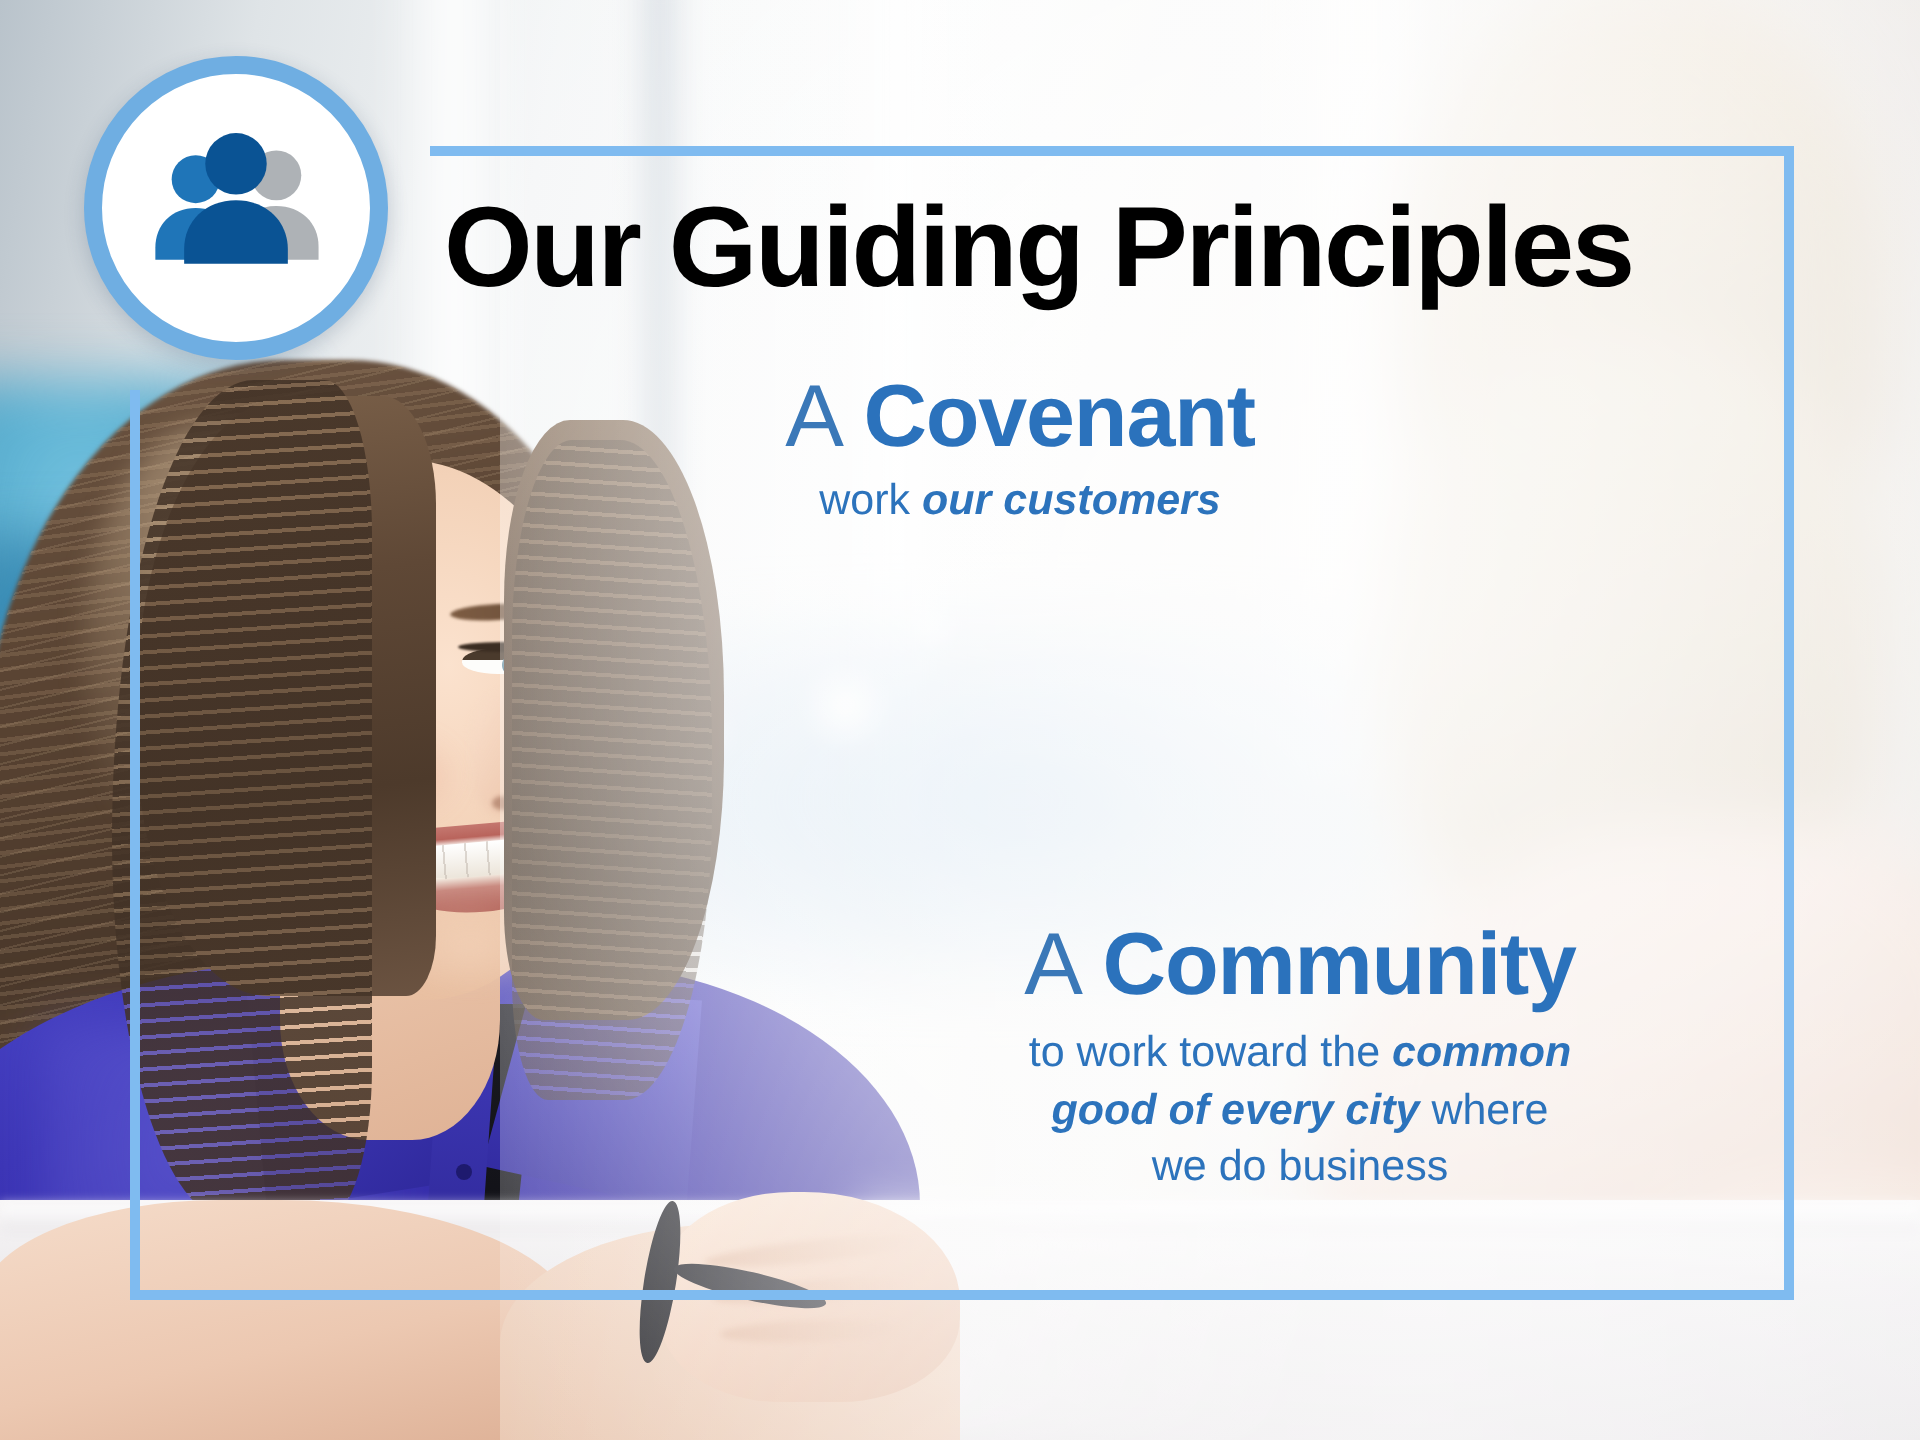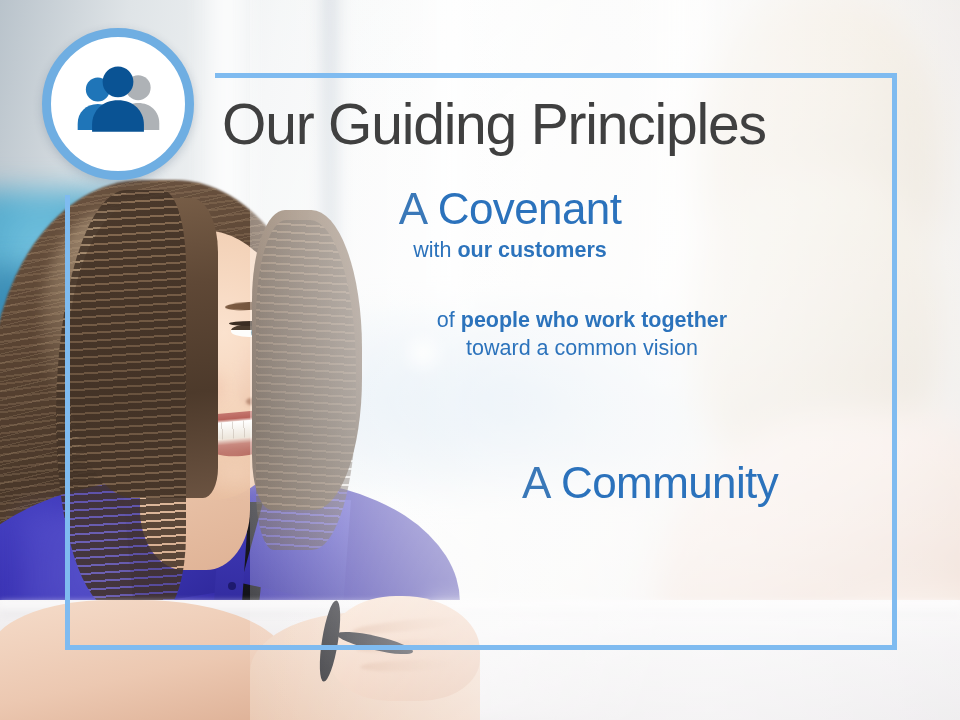--- a/index.html
+++ b/index.html
@@ -396,39 +396,39 @@
     background:#ffffff;
     border:9px solid #6FAEE2;
     box-shadow:0 3px 10px rgba(40,70,100,.22);
     display:flex; align-items:center; justify-content:center;
   }
   .badge svg { width:96px; height:96px; display:block; }
 
   
   .title {
     position:absolute; left:222px; top:96px;
-    font-size:57px; font-weight:normal; color:#404040;
+    font-size:57px; font-weight:bold; color:#000000;
     letter-spacing:-1.2px; line-height:1;
     white-space:nowrap;
   }
 
   .block { position:absolute; text-align:center; color:#2C73BC; }
 
   .head {
     font-size:44px; line-height:1.05; white-space:nowrap;
     color:#2B72BC;
   }
   .head .lt { font-weight:normal; color:#3A78B8; }
-  .head .bd { font-weight:normal; letter-spacing:-.6px;text-align:center; }
+  .head .bd { font-weight:bold; letter-spacing:-.6px;text-align:center; }
 
   .sub {
     font-size:21.5px; line-height:1.32; color:#2C73BC;
     font-weight:normal;
   }
-  .sub b { font-weight:bold; }
+  .sub b { font-weight:bold;font-style:italic; }
 
   .b1 { left:330px; top:186px; width:360px; }
   .b1 .sub { margin-top:4px; }
 
   .b2 { left:382px; top:302px; width:400px; }
   .b2 .sub { margin-top:4px; }
 
   .b3 { left:440px; top:460px; width:420px; }
   .b3 .sub { margin-top:6px; }
 </style>
@@ -548,31 +548,32 @@
   </div>
 
   <div class="title">Our Guiding Principles</div>
 
   <div class="block b1">
     <div class="head">
       <span class="lt">A</span>
       <span class="bd">Covenant</span>
     </div>
     <div class="sub">
-        <div><span>with </span><b>our customers</b></div>
+        <div><span>work </span><b>our customers</b></div>
       </div>
   </div>
 
   <div class="block b2">
-    <div class="sub">
-        <div><span>of </span><b>people who work together</b></div>
-        <div><span>toward a common vision</span></div>
-      </div>
   </div>
 
   <div class="block b3">
     <div class="head">
       <span class="lt">A</span>
       <span class="bd">Community</span>
     </div>
+    <div class="sub">
+        <div><span>to work toward the </span><b>common</b></div>
+        <div><b>good of every city</b><span> where</span></div>
+        <div><span>we do business</span></div>
+      </div>
   </div>
 
 </div>
 
 </body></html>

